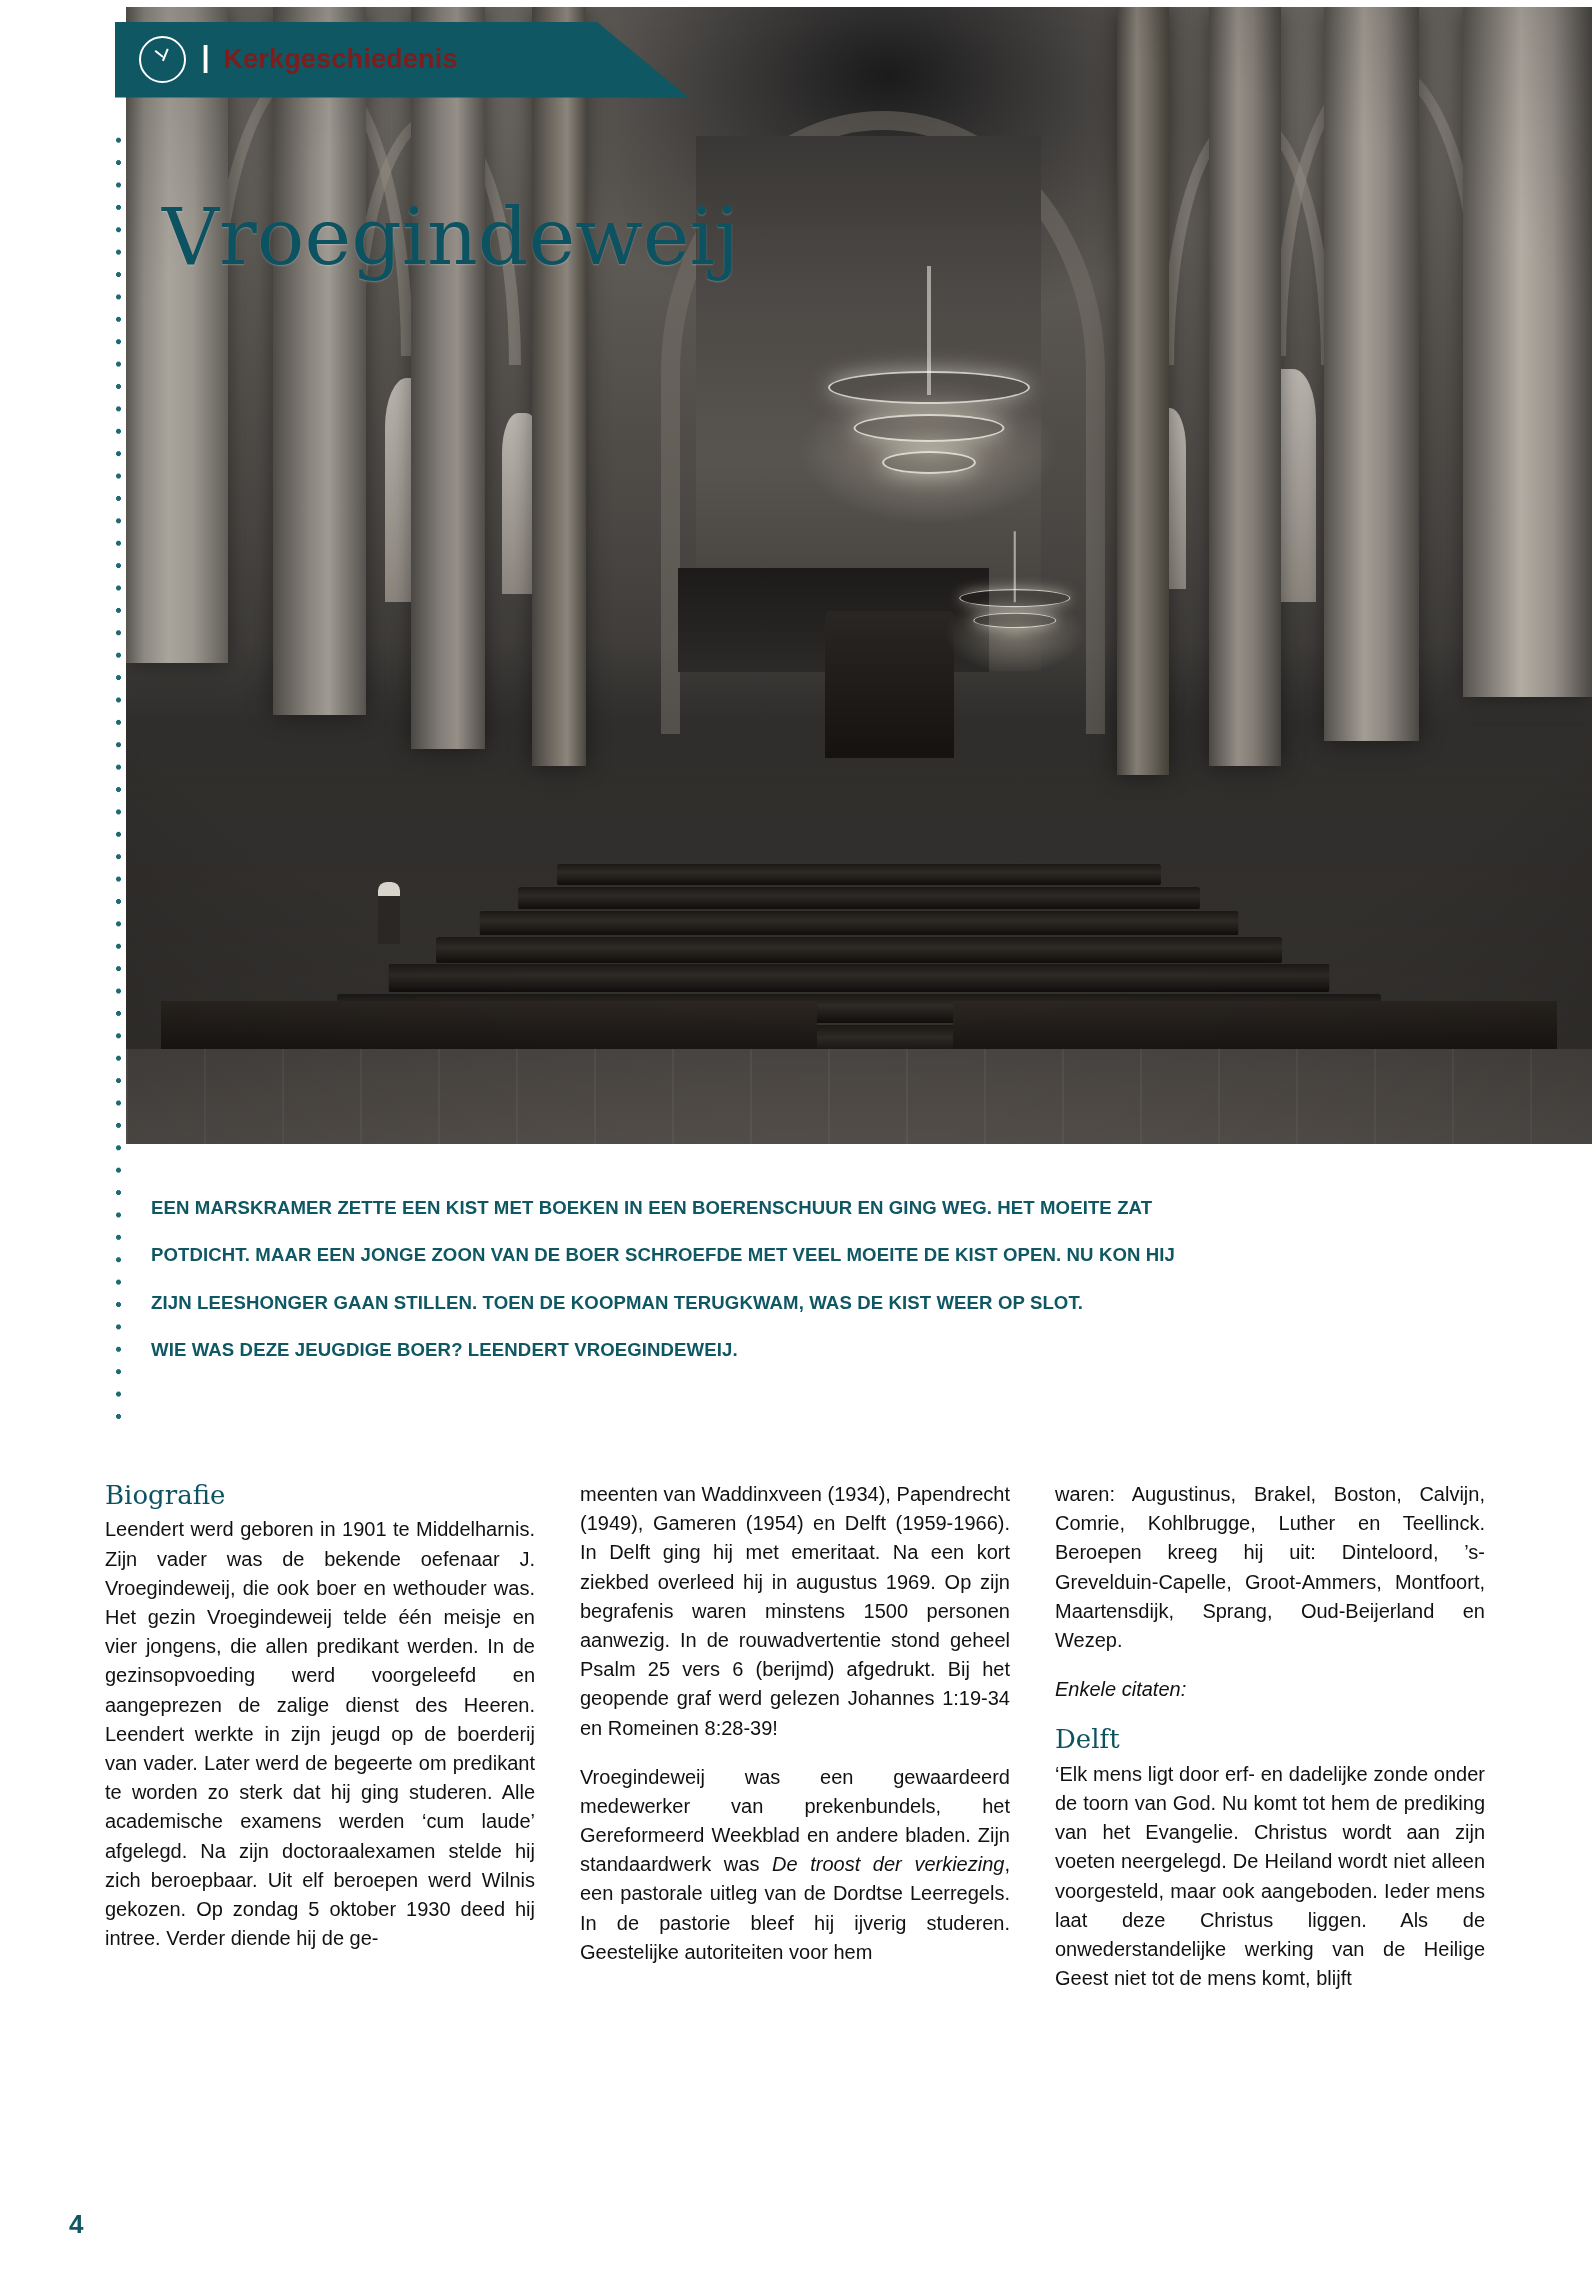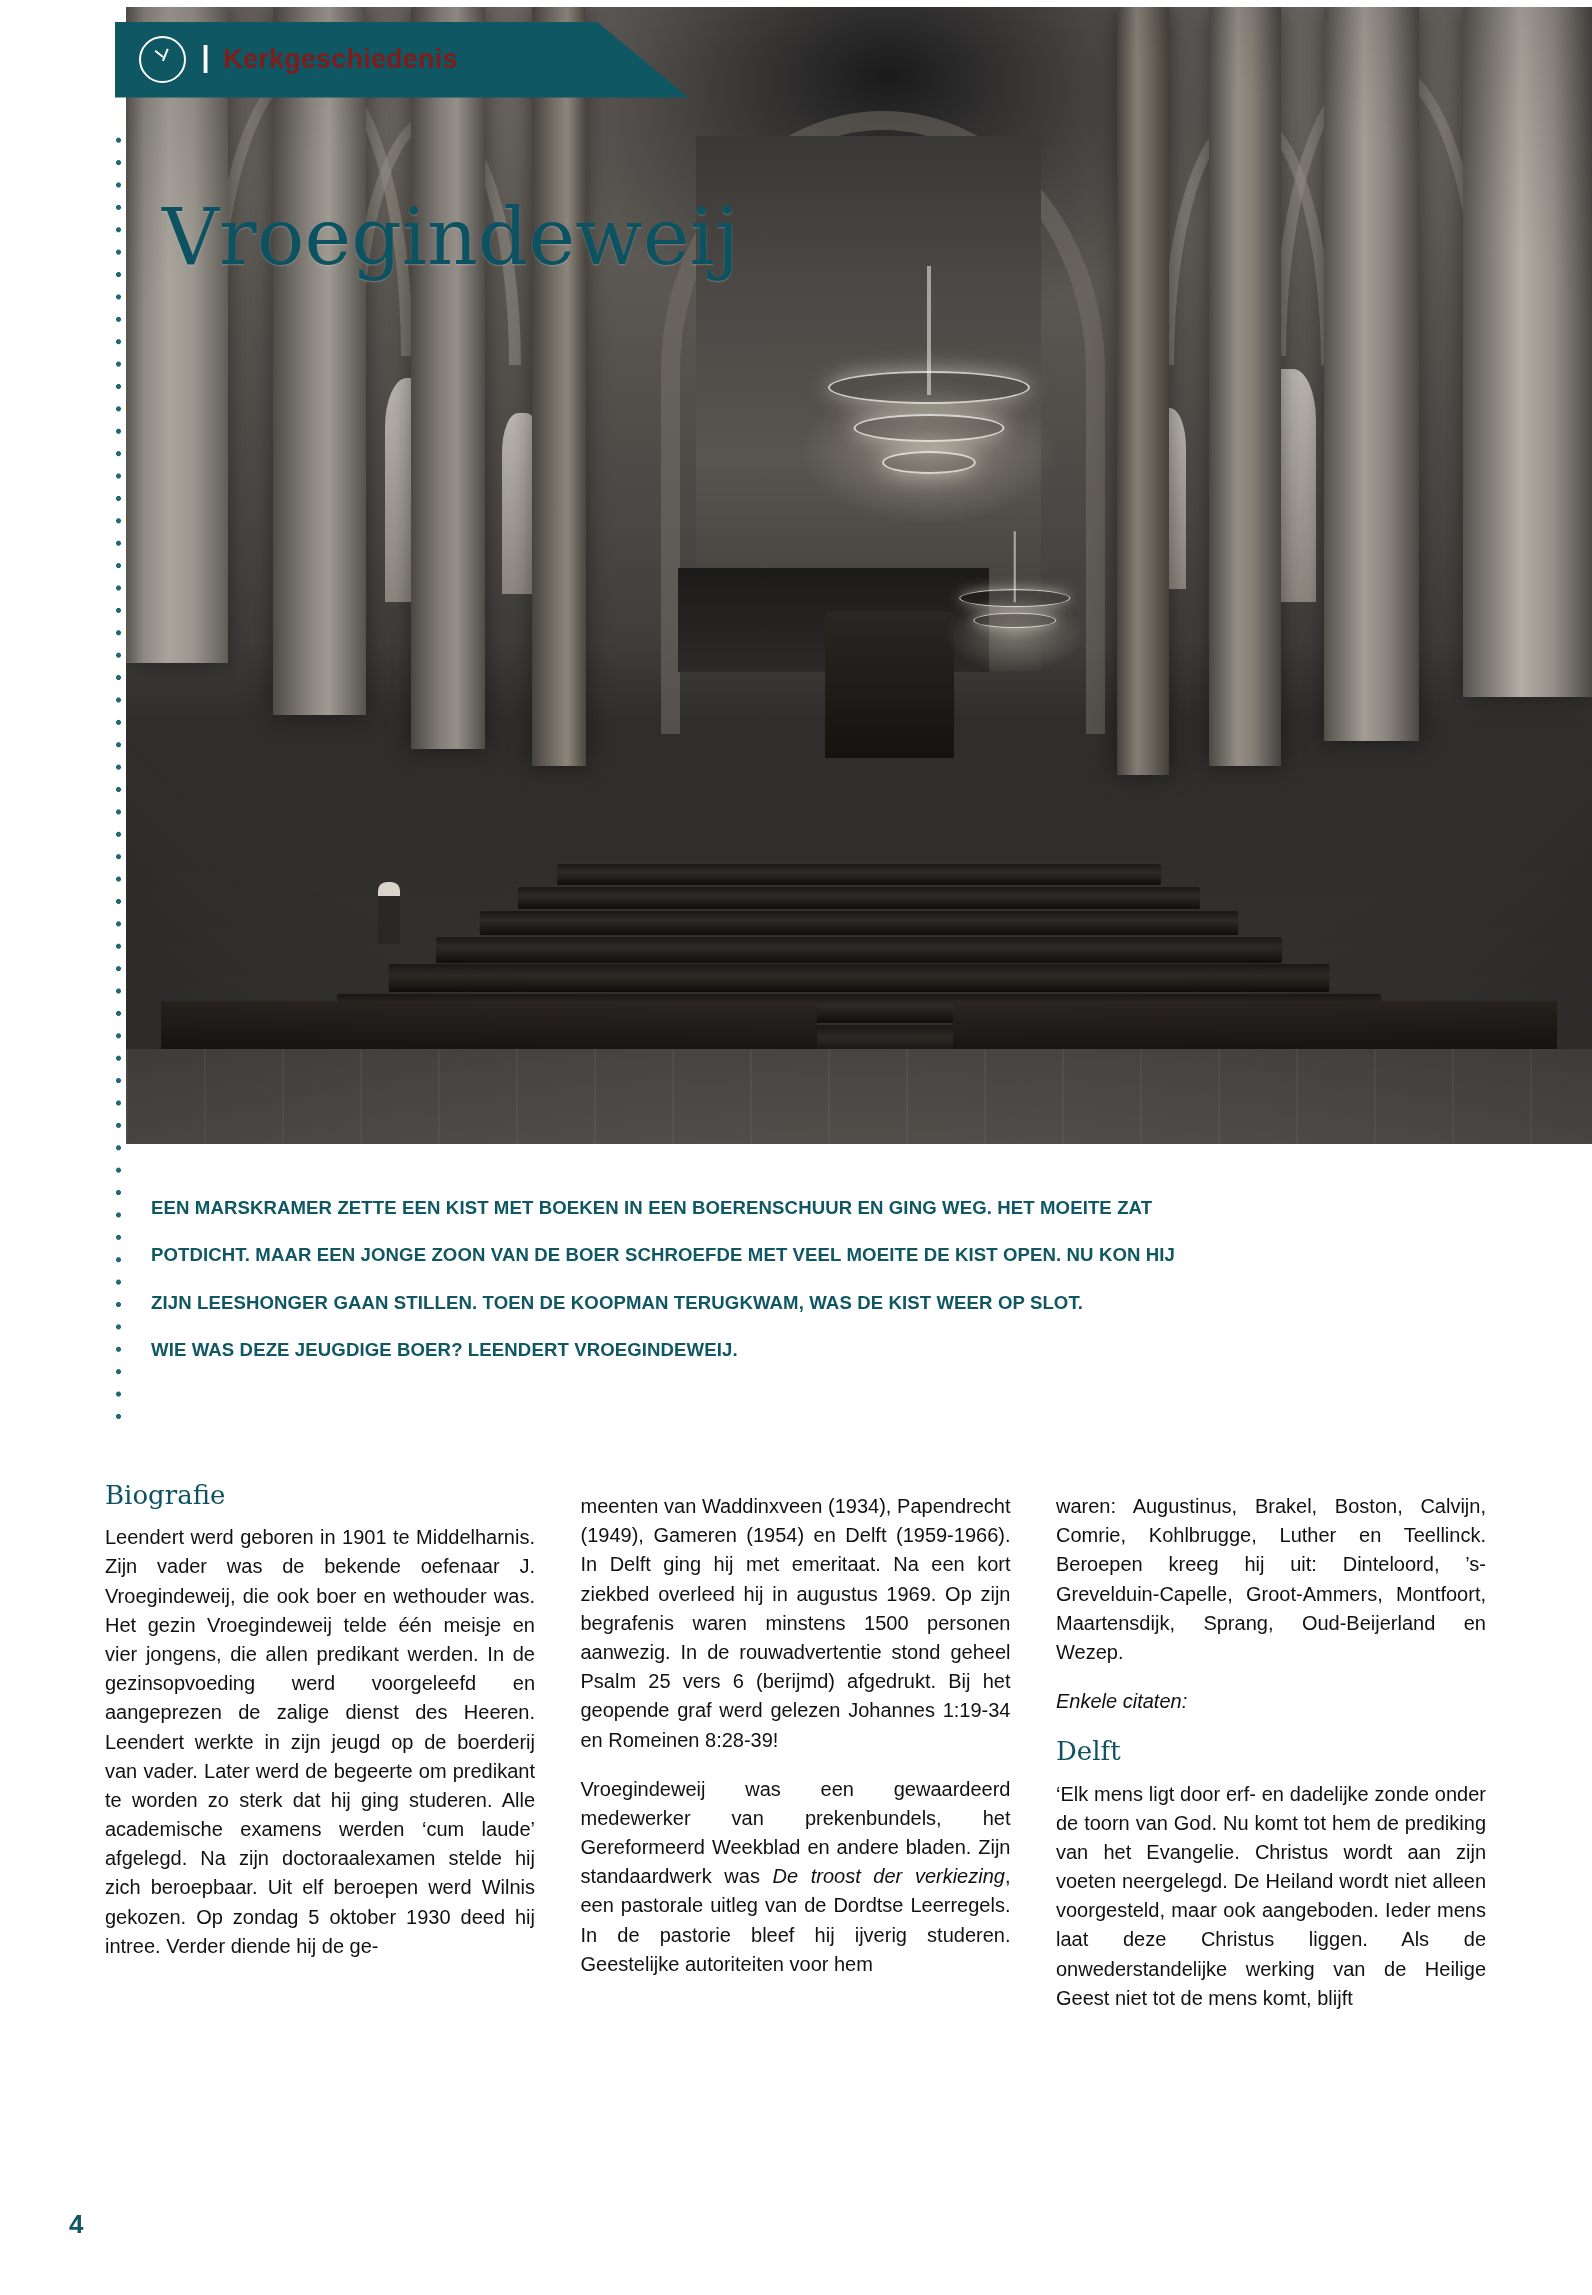--- a/index.html
+++ b/index.html
@@ -278,25 +278,24 @@
   }
 
   
   .cols {
     position: absolute;
     left: 105px;
     top: 1480px;
     width: 1381px;
     display: flex;
     gap: 45px;
-    justify-content: space-between;
   }
   .col { width: 430px; }
   .col p {
-    margin: 12px 0 20px 0;
+    margin: 0 0 20px 0;
     font-size: 20px;
     line-height: 1.46;
     color: #111111;
     text-align: justify;
     text-justify: inter-word;
     hyphens: manual;
   }
   .col h2 {
     margin: 0 0 4.3px 0;
     font-family: "DejaVu Serif", serif;

